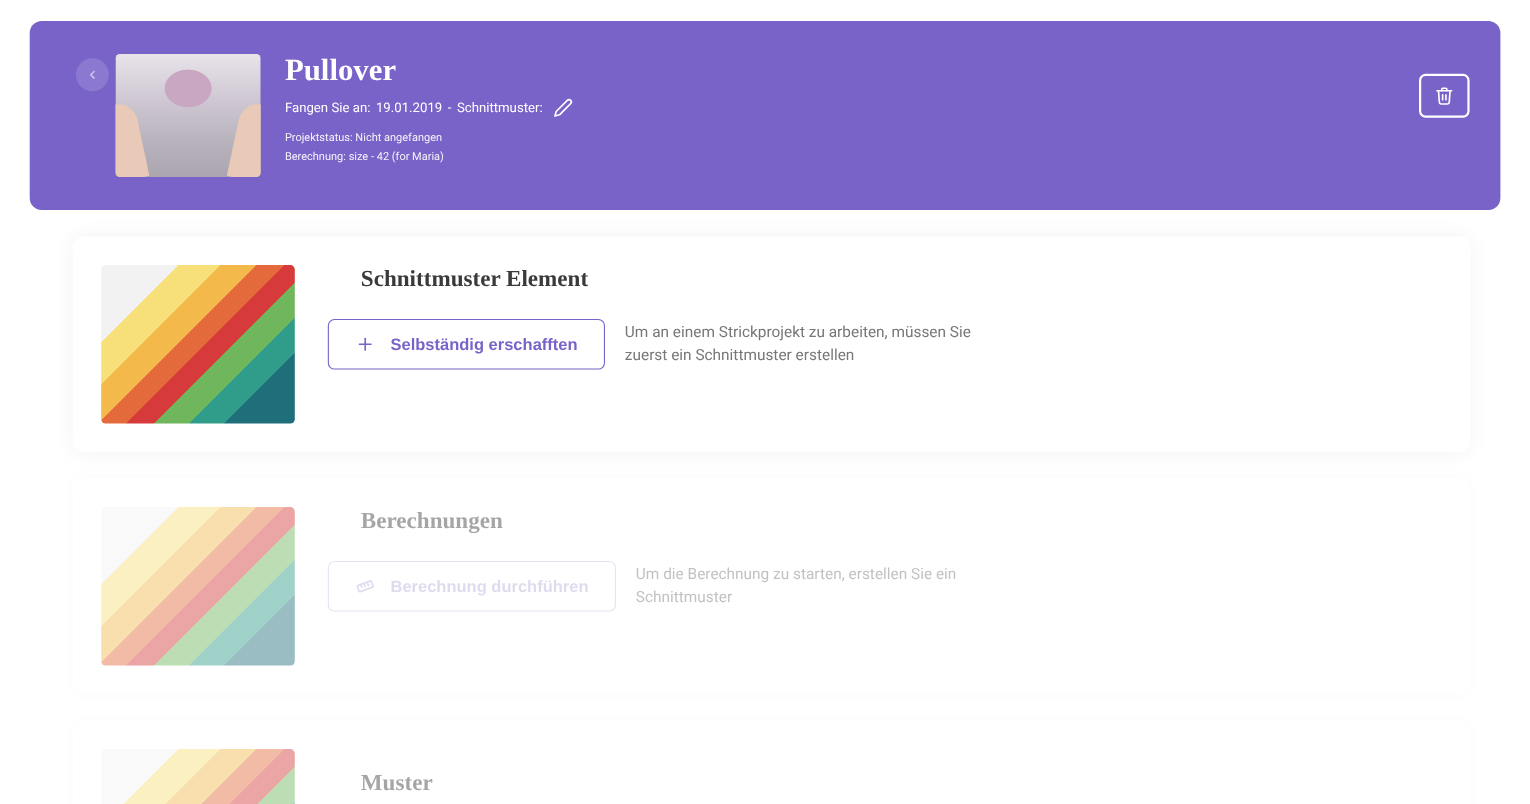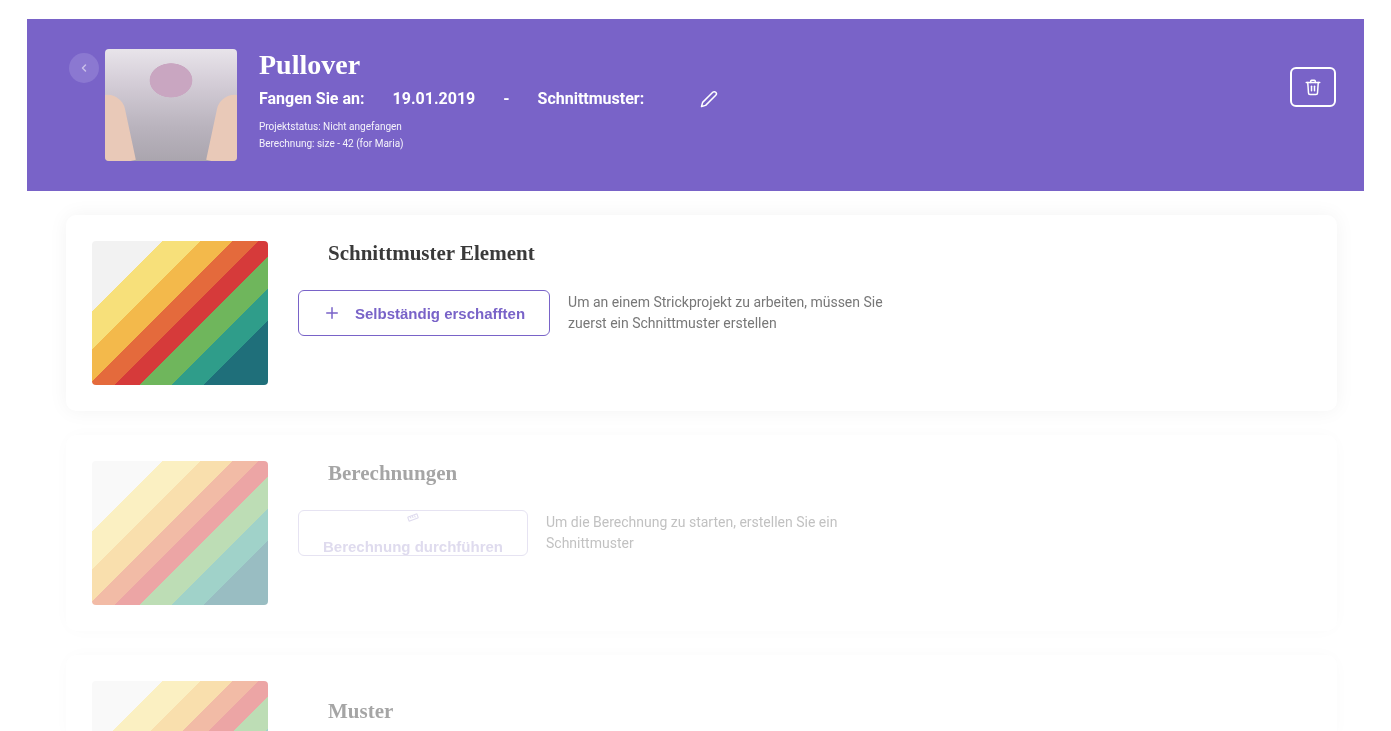--- a/index.html
+++ b/index.html
@@ -7,21 +7,21 @@
     font-family: -apple-system, BlinkMacSystemFont, "Segoe UI", Roboto, "Helvetica Neue", Arial, sans-serif;
     background: #ffffff;
     color: #3a3a3a;
     width: 1391px;
   }
 
   
   .banner {
     background: #7963c8;
     margin: 19px 27px 0 27px;
-    border-radius: 0;
+    border-radius: 11px;
     padding: 30px 30px 30px 42px;
     display: flex;
     align-items: flex-start;
     position: relative;
   }
   .back-circle {
     width: 30px; height: 30px;
     border-radius: 50%;
     background: #8b78d1;
     display: flex; align-items: center; justify-content: center;
@@ -52,26 +52,26 @@
   .banner-thumb::before { left: -18px; transform: rotate(-12deg); }
   .banner-thumb::after  { right: -18px; transform: rotate(12deg); }
   .banner-text { color: #fff; flex: 1; }
   .banner-title {
     font-size: 28px;
     font-weight: 600;
     margin-bottom: 8px;
     font-family: Georgia, "Times New Roman", serif;
   }
   .banner-dates {
-    font-size: 16px;
-    font-weight: 700;
+    font-size: 12px;
+    font-weight: 400;
     margin-bottom: 10px;
     display: flex;
     align-items: center;
-    gap: 28px;
+    gap: 5px;
   }
   .banner-meta {
     font-size: 10px;
     opacity: 0.92;
     line-height: 1.7;
   }
   .delete-btn {
     position: absolute;
     right: 28px; top: 48px;
     width: 46px; height: 40px;
@@ -134,21 +134,20 @@
     font-weight: 600;
     display: inline-flex;
     align-items: center;
     gap: 14px;
     cursor: pointer;
   }
   .outline-btn.disabled {
     border-color: #c8c2e4;
     color: #b9b1db;
     cursor: default;
-    flex-direction: column;
   }
   .hint {
     font-size: 14px;
     color: #777;
     max-width: 330px;
     line-height: 1.5;
   }
   svg { display: block; }
 </style>
 </head>

